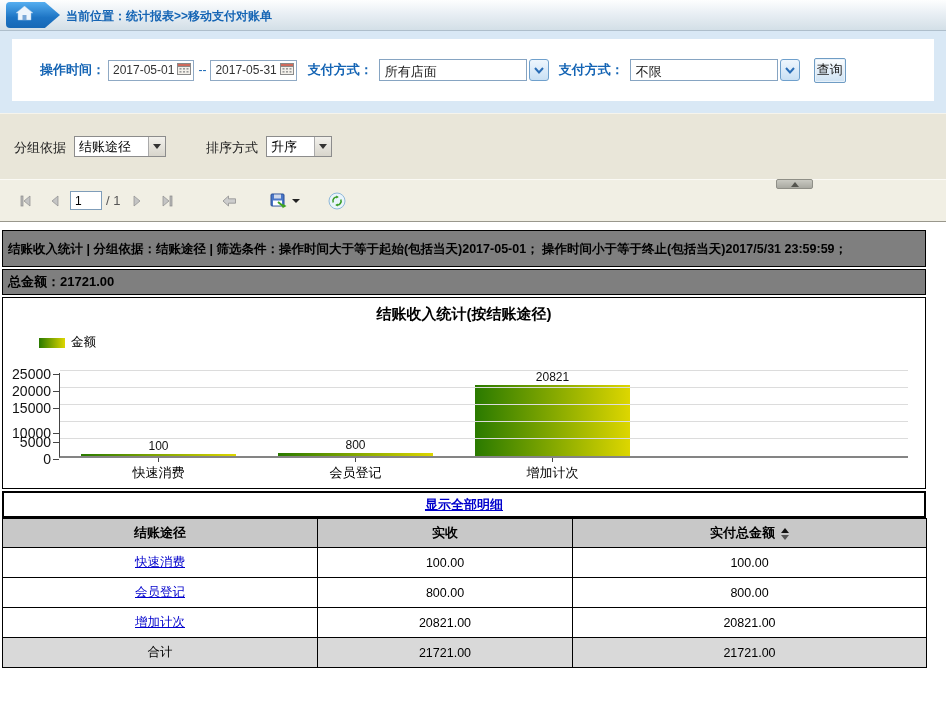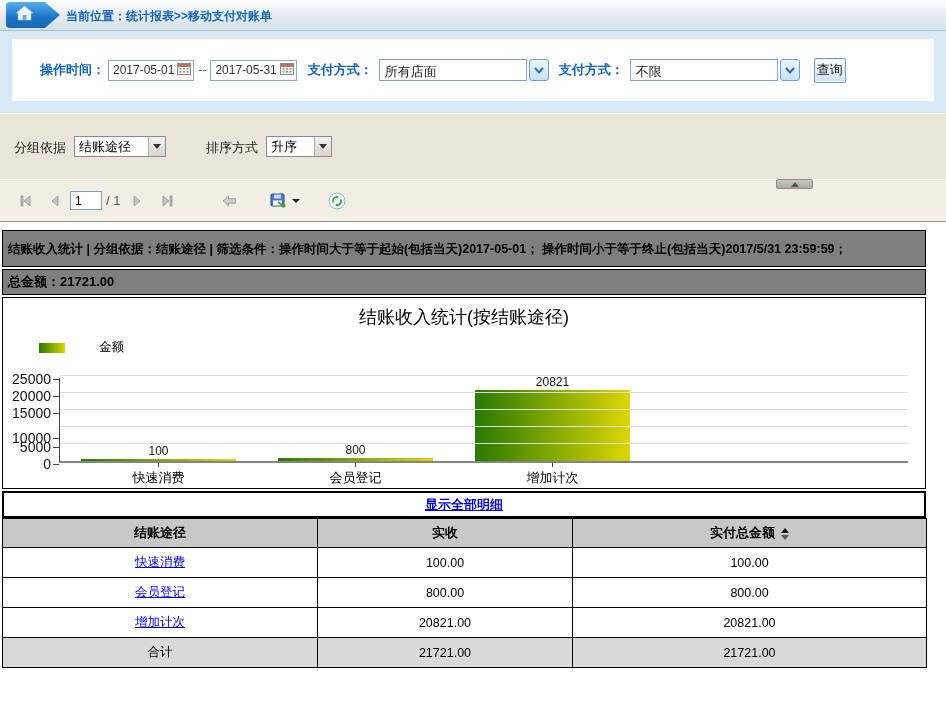--- a/index.html
+++ b/index.html
@@ -58,22 +58,22 @@
   .collapse-handle .up { width:0; height:0; border-left:4px solid transparent; border-right:4px solid transparent; border-bottom:5px solid #55554f; }
 
   
   .report { padding:8px 0 0 2px; }
   .gray-box { width:924px; background:#7f7f7f; border:1px solid #000; color:#000; font-weight:bold; }
   .hdr-line { padding:7px 5px 6px 5px; font-size:12.5px; line-height:22px; }
   .total-box { margin-top:2px; padding:3px 5px; font-size:13px; }
 
   
   .chart-box { width:924px; margin-top:2px; border:1px solid #000; background:#fff; height:192px; position:relative; }
-  .chart-title { text-align:center; font-weight:normal; font-size:18px; margin-top:7px; }
-  .chart-legend { display:flex; align-items:center; margin:10px 0 0 36px;gap:28px; }
+  .chart-title { text-align:center; font-weight:bold; font-size:15px; margin-top:7px; }
+  .chart-legend { display:flex; align-items:center; margin:10px 0 0 36px; }
   .legend-swatch { width:26px; height:10px; margin-right:6px; }
   .legend-label { font-size:12.5px; }
   .plot-row { display:flex; margin-top:22px; }
   .y-axis { position:relative; width:56px; height:85px; flex:none; }
   .ytick { position:absolute; right:0; display:flex; align-items:center; }
   .ylab { font-size:14px; color:#111; }
   .ydash { display:inline-block; width:6px; height:1px; background:#444; margin-left:2px; }
   .plot { position:relative; flex:1; height:85px; border-left:1px solid #444; border-bottom:2px solid #848484; margin-right:17px; }
   .gridline { position:absolute; left:0; right:0; height:1px; background:#dcdcdc; }
   .bars { position:absolute; left:0; bottom:0; display:flex; align-items:flex-end; }

